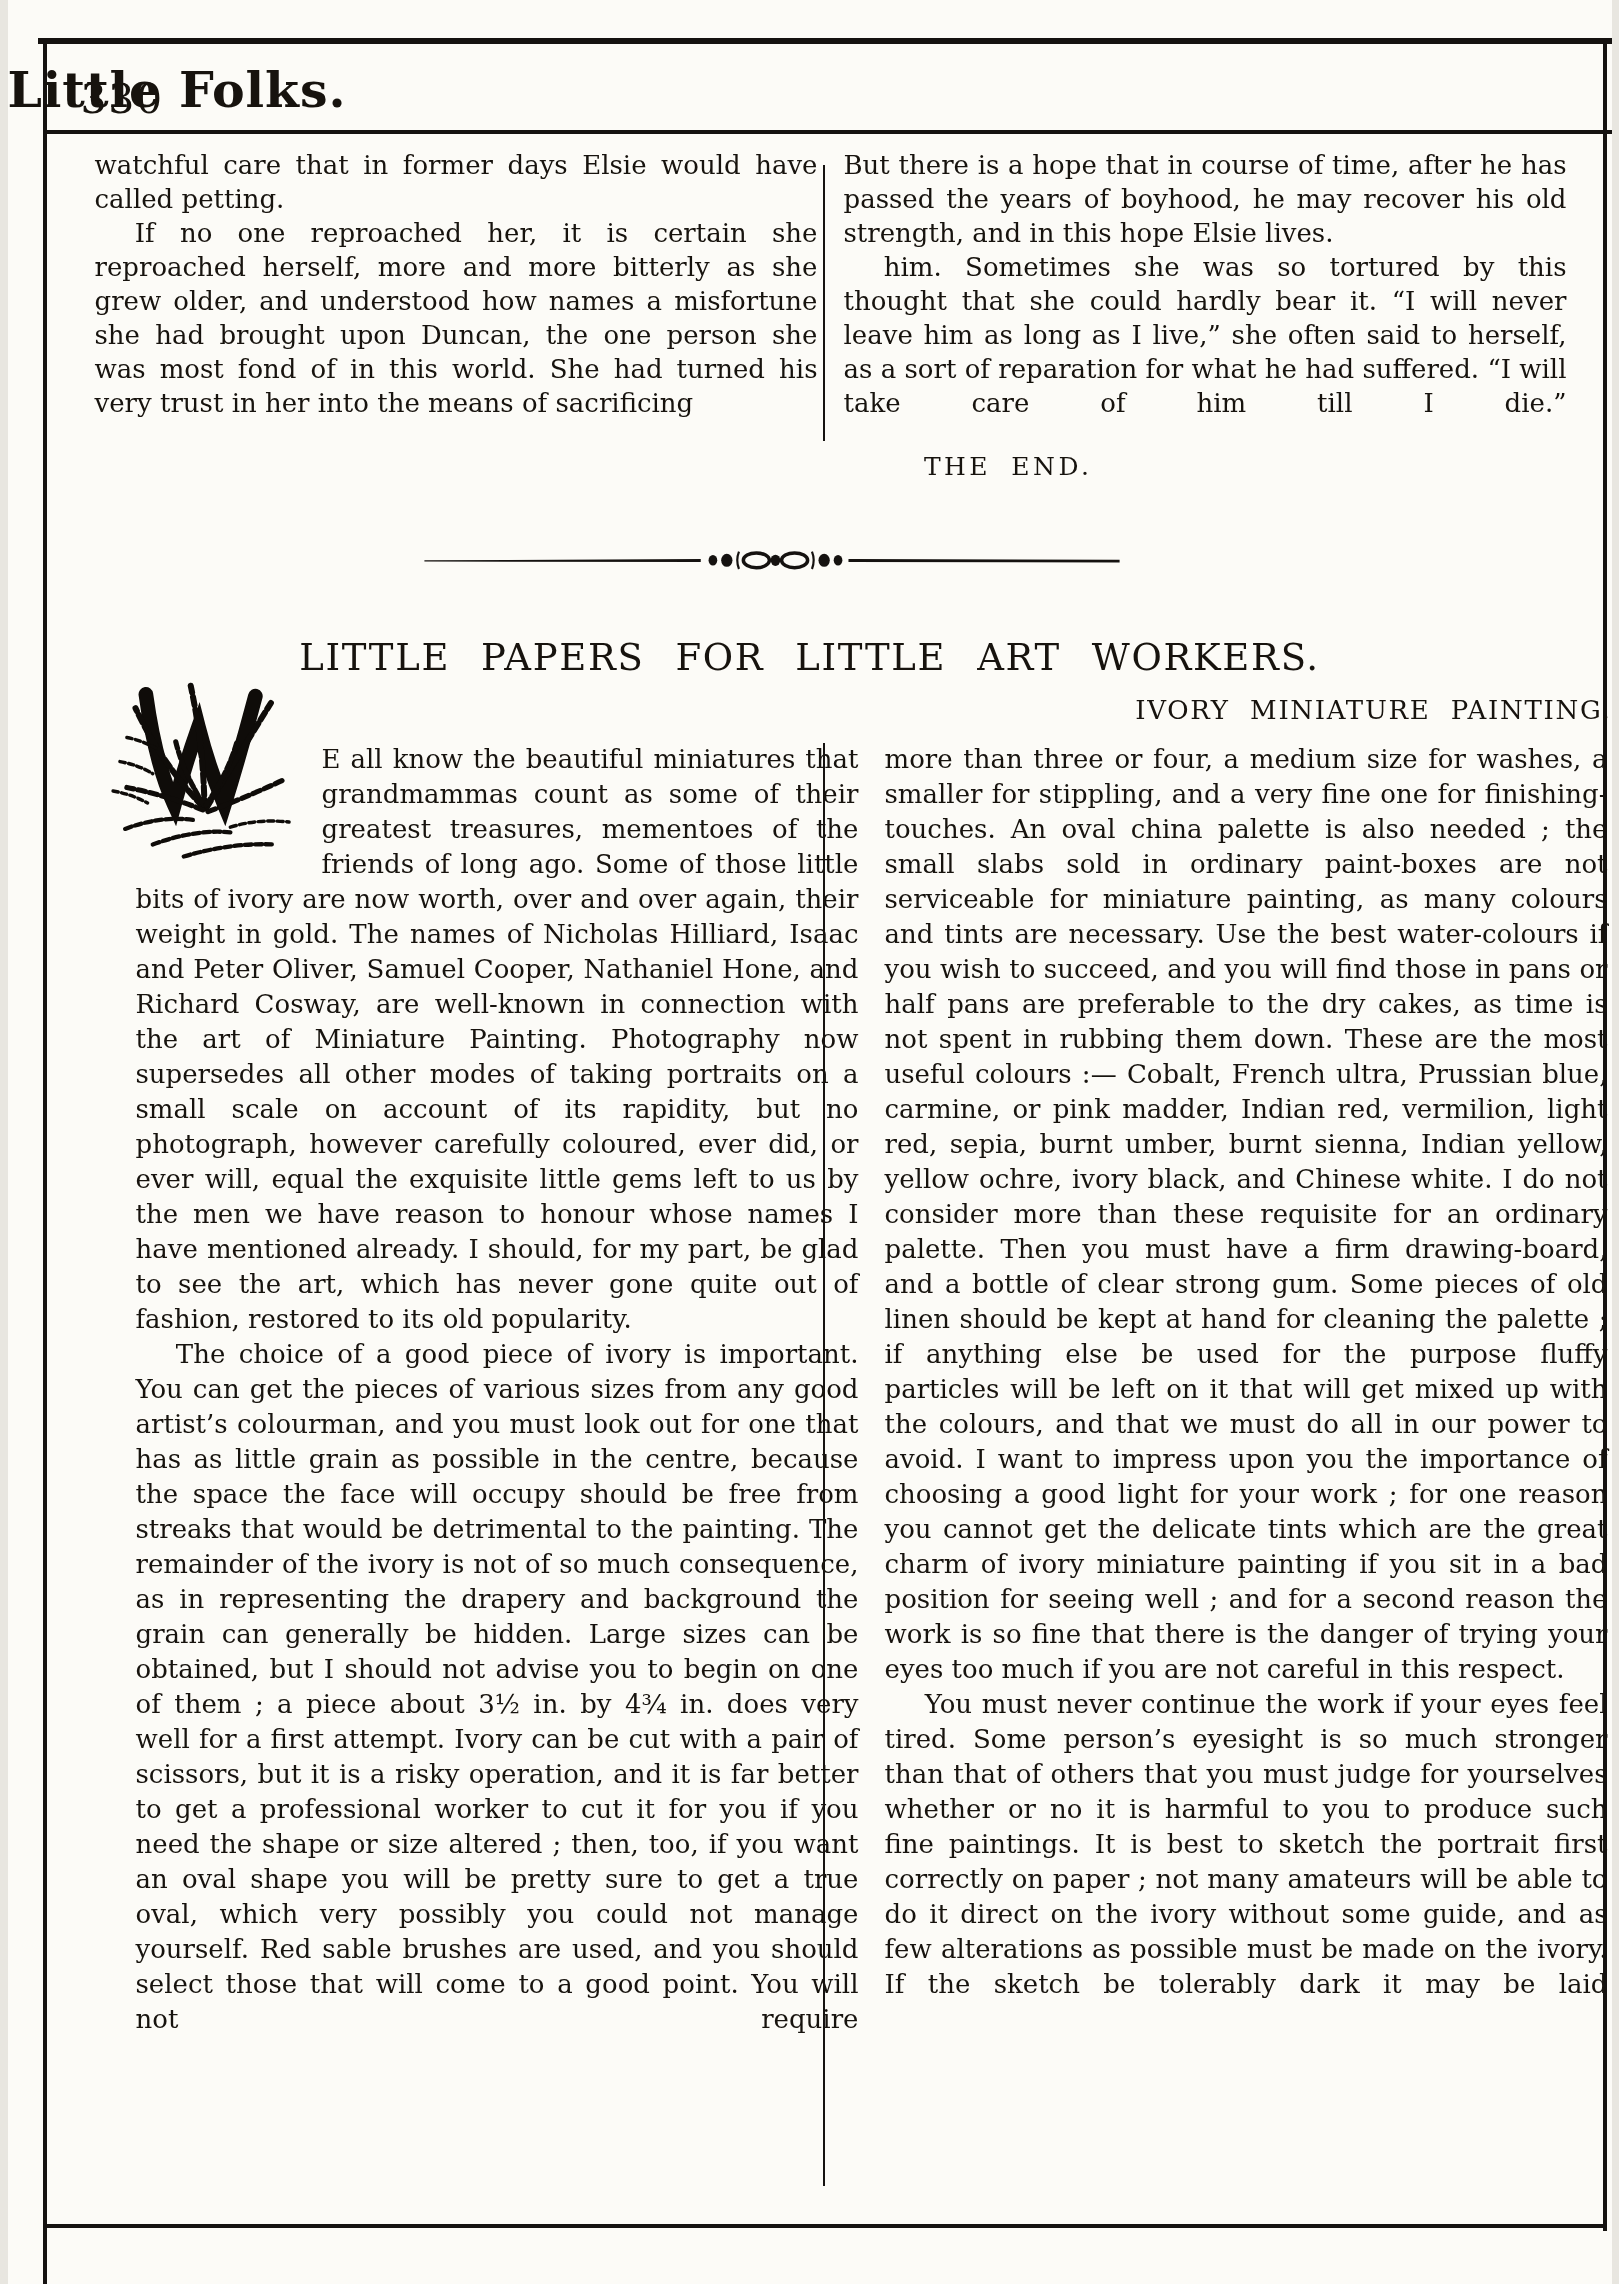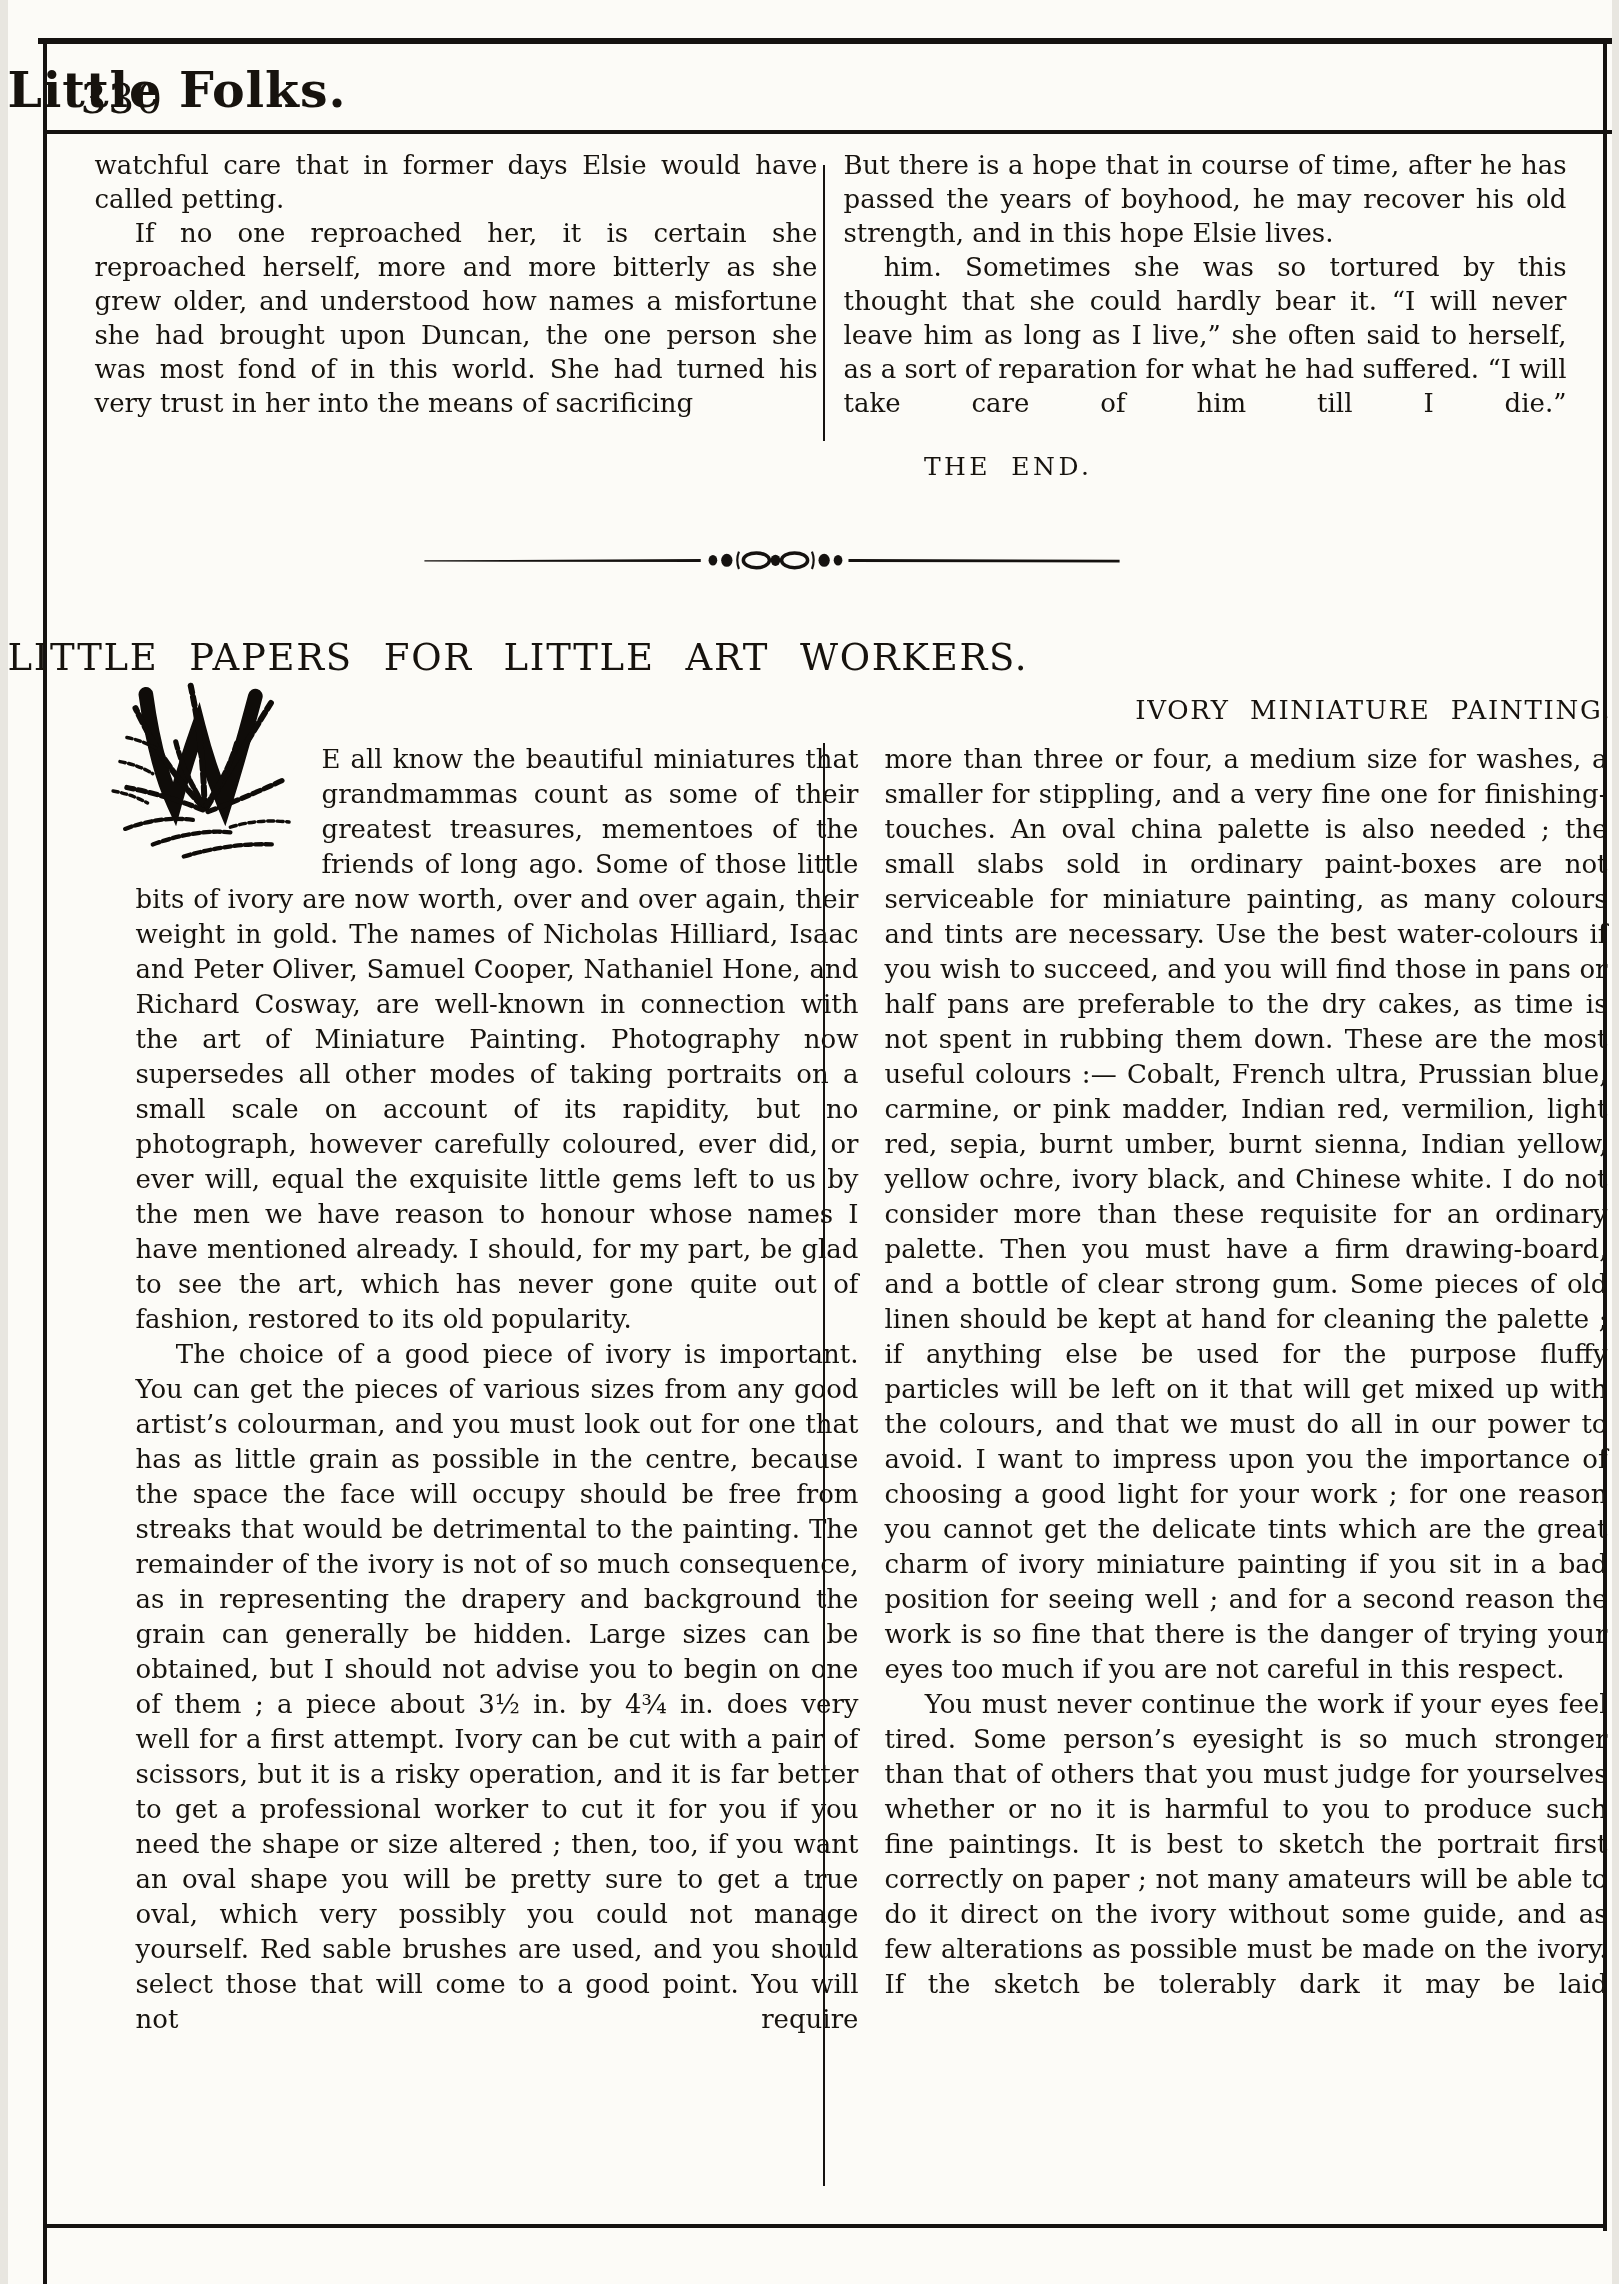--- a/index.html
+++ b/index.html
@@ -40,21 +40,21 @@
   .justify-last p:last-child{text-align-last:justify;}
   
   .the-end{
     position:absolute;top:452px;left:0;width:1085px;
     text-align:right;font-size:25px;letter-spacing:3.5px;word-spacing:8.7px;
   }
   .ornament{position:absolute;top:549px;left:416px;width:696px;height:22.6px;}
   
   .article-title{
     position:absolute;top:636px;left:0;right:0;
-    text-align:left;
+    text-align:center;
     font-size:37px;letter-spacing:1.7px;word-spacing:17.4px;
   }
   .article-subtitle{
     position:absolute;top:695px;left:0;right:0;
     text-align:right;
     font-size:26px;letter-spacing:1.7px;word-spacing:10.4px;
   }
   
   .fern{
     float:left;

